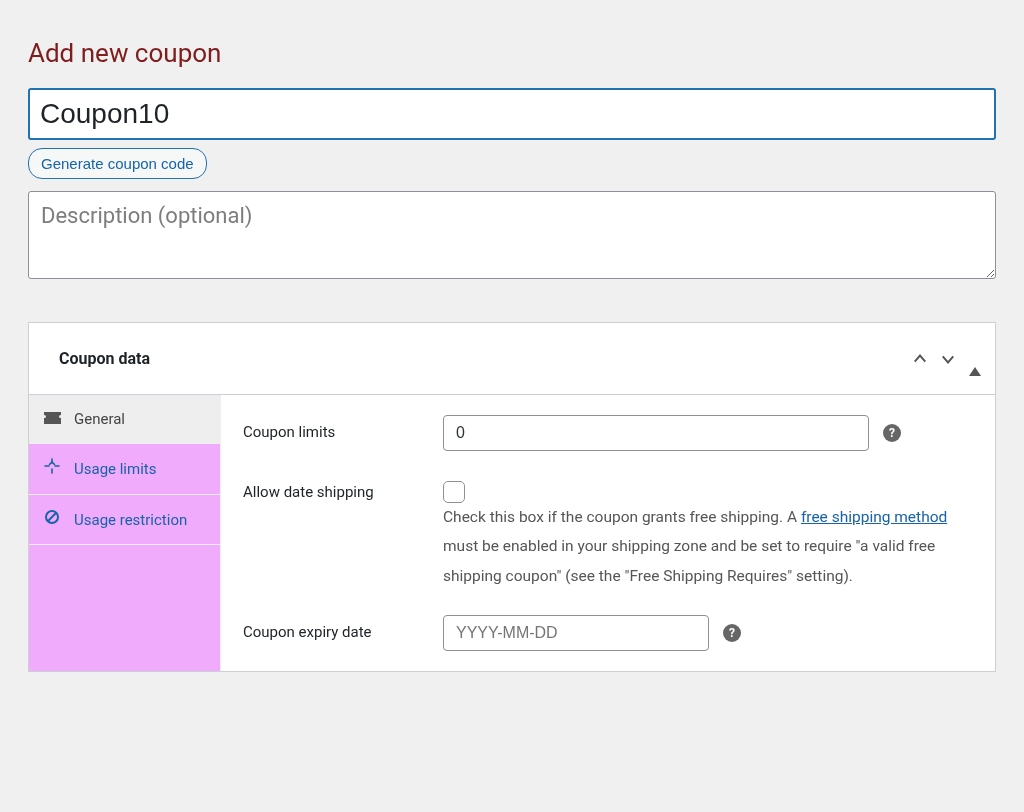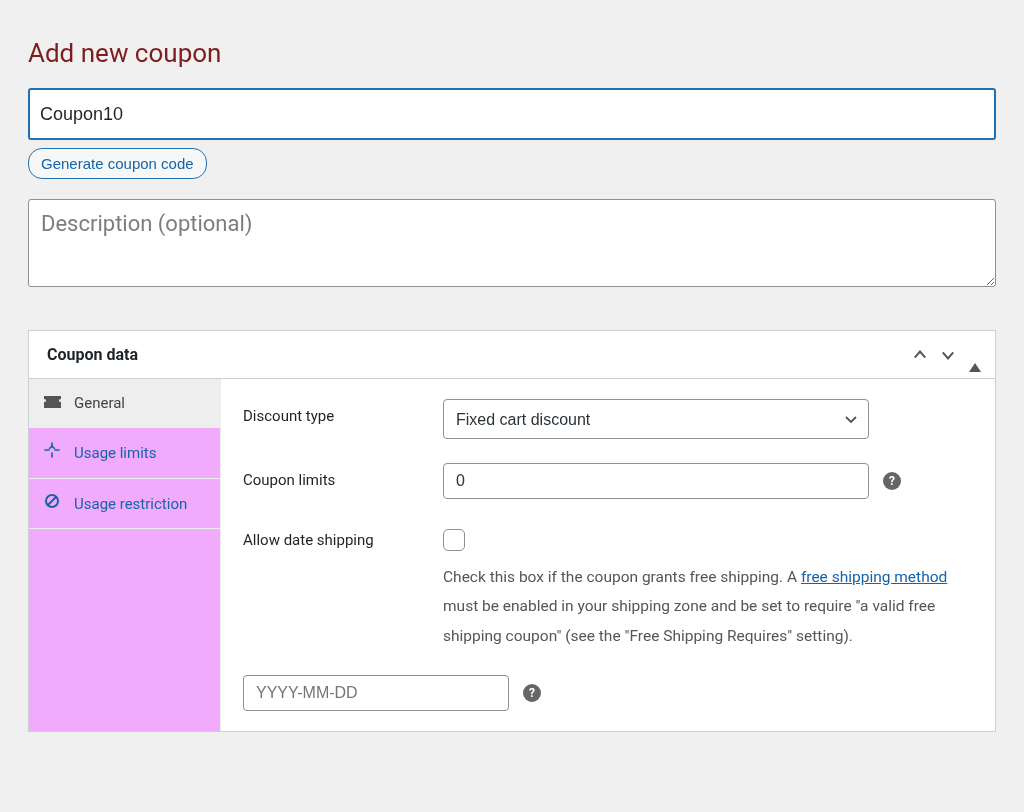--- a/index.html
+++ b/index.html
@@ -15,42 +15,42 @@
   h1.page-title {
     font-size: 26px;
     font-weight: 400;
     color: #7f1d1d;
     margin: 10px 0 20px 0;
   }
   .title-input {
     width: 968px;
     height: 52px;
     padding: 6px 10px;
-    font-size: 18px;
+    font-size: 28px;
     line-height: 1.4;
     border: 2px solid #2271b1;
     border-radius: 3px;
     background: #fff;
     color: #1d2327;
   }
   .btn-secondary {
     display: inline-block;
     margin-top: 8px;
     padding: 6px 12px;
     font-size: 15px;
     color: #1763a9;
     background: #f6f7f7;
     border: 1px solid #2271b1;
     border-radius: 14px;
     cursor: pointer;
   }
   .desc-textarea {
     width: 968px;
     height: 88px;
-    margin-top: 20px;
+    margin-top: 12px;
     padding: 10px 12px;
     font-size: 22px;
     line-height: 1.3;
     border: 1px solid #8c8f94;
     border-radius: 3px;
     background: #fff;
     color: #1d2327;
     resize: both;
     font-family: inherit;
   }
@@ -63,21 +63,21 @@
     border: 1px solid #ccd0d4;
   }
   .postbox-header {
     display: flex;
     align-items: center;
     justify-content: space-between;
     padding: 10px 14px;
     border-bottom: 1px solid #ccd0d4;
   }
   .postbox-header h2 {
-    margin: 4px;
+    margin: 16px;
     font-size: 16px;
     font-weight: 700;
     color: #1d2327;
   }
   .postbox-actions { display: flex; gap: 14px; align-items: center; }
   .postbox-actions span { cursor: pointer; color: #555; }
   .postbox-actions svg { width: 14px; height: 14px; display: block; }
   .triangle {
     width: 0; height: 0;
     border-left: 6px solid transparent;
@@ -187,21 +187,20 @@
   }
 
   .checkbox {
     width: 22px; height: 22px;
     border: 1px solid #8c8f94;
     border-radius: 5px;
     background: #fff;
     margin-top: 6px;
   }
   .desc-text {
-    margin-top: 12px;
     font-size: 15.5px;
     color: #565656;
     line-height: 1.9;
     max-width: 530px;
   }
   .desc-text a {
     color: #1763a9;
     text-decoration: underline;
   }
 </style>
@@ -265,37 +264,20 @@
               <circle cx="8" cy="8" r="6" fill="none" stroke="#1763a9" stroke-width="2"></circle>
               <line x1="4" y1="12" x2="12" y2="4" stroke="#1763a9" stroke-width="2"></line>
             </svg>
         </span>
         <span class="label">Usage restriction</span>
       </div>
     </div>
 
     <div class="panel">
 
-      <div class="form-row">
-        <div class="form-label">Discount type</div>
-        <div class="form-field">
-          <div class="field-line">
-            <div class="select-wrap">
-              <select class="wc-select">
-                <option>Fixed cart discount</option>
-              </select>
-              <span class="select-caret">
-                <svg viewBox="0 0 16 16">
-                    <path d="M3 6 L8 11 L13 6" fill="none" stroke="#555" stroke-width="1.8"></path>
-                  </svg>
-              </span>
-            </div>
-          </div>
-        </div>
-      </div>
 
       <div class="form-row">
         <div class="form-label">Coupon limits</div>
         <div class="form-field">
           <div class="field-line">
             <input type="text" class="wc-input" value="0" style="">
             <span class="help-dot">?</span>
           </div>
         </div>
       </div>
@@ -306,20 +288,21 @@
           <div class="field-line">
             <div class="checkbox"></div>
           </div>
           <div class="desc-text">
             <span>Check this box if the coupon grants free shipping. A </span><a href="#">free shipping method</a><span> must be enabled in your shipping zone and be set to require "a valid free shipping coupon" (see the "Free Shipping Requires" setting).</span>
           </div>
         </div>
       </div>
 
       <div class="form-row last">
+        <div class="form-label">Coupon expiry date</div>
         <div class="form-field">
           <div class="field-line">
             <input type="text" class="wc-input short" placeholder="YYYY-MM-DD" style="">
             <span class="help-dot">?</span>
           </div>
         </div>
       </div>
 
     </div>
   </div>

